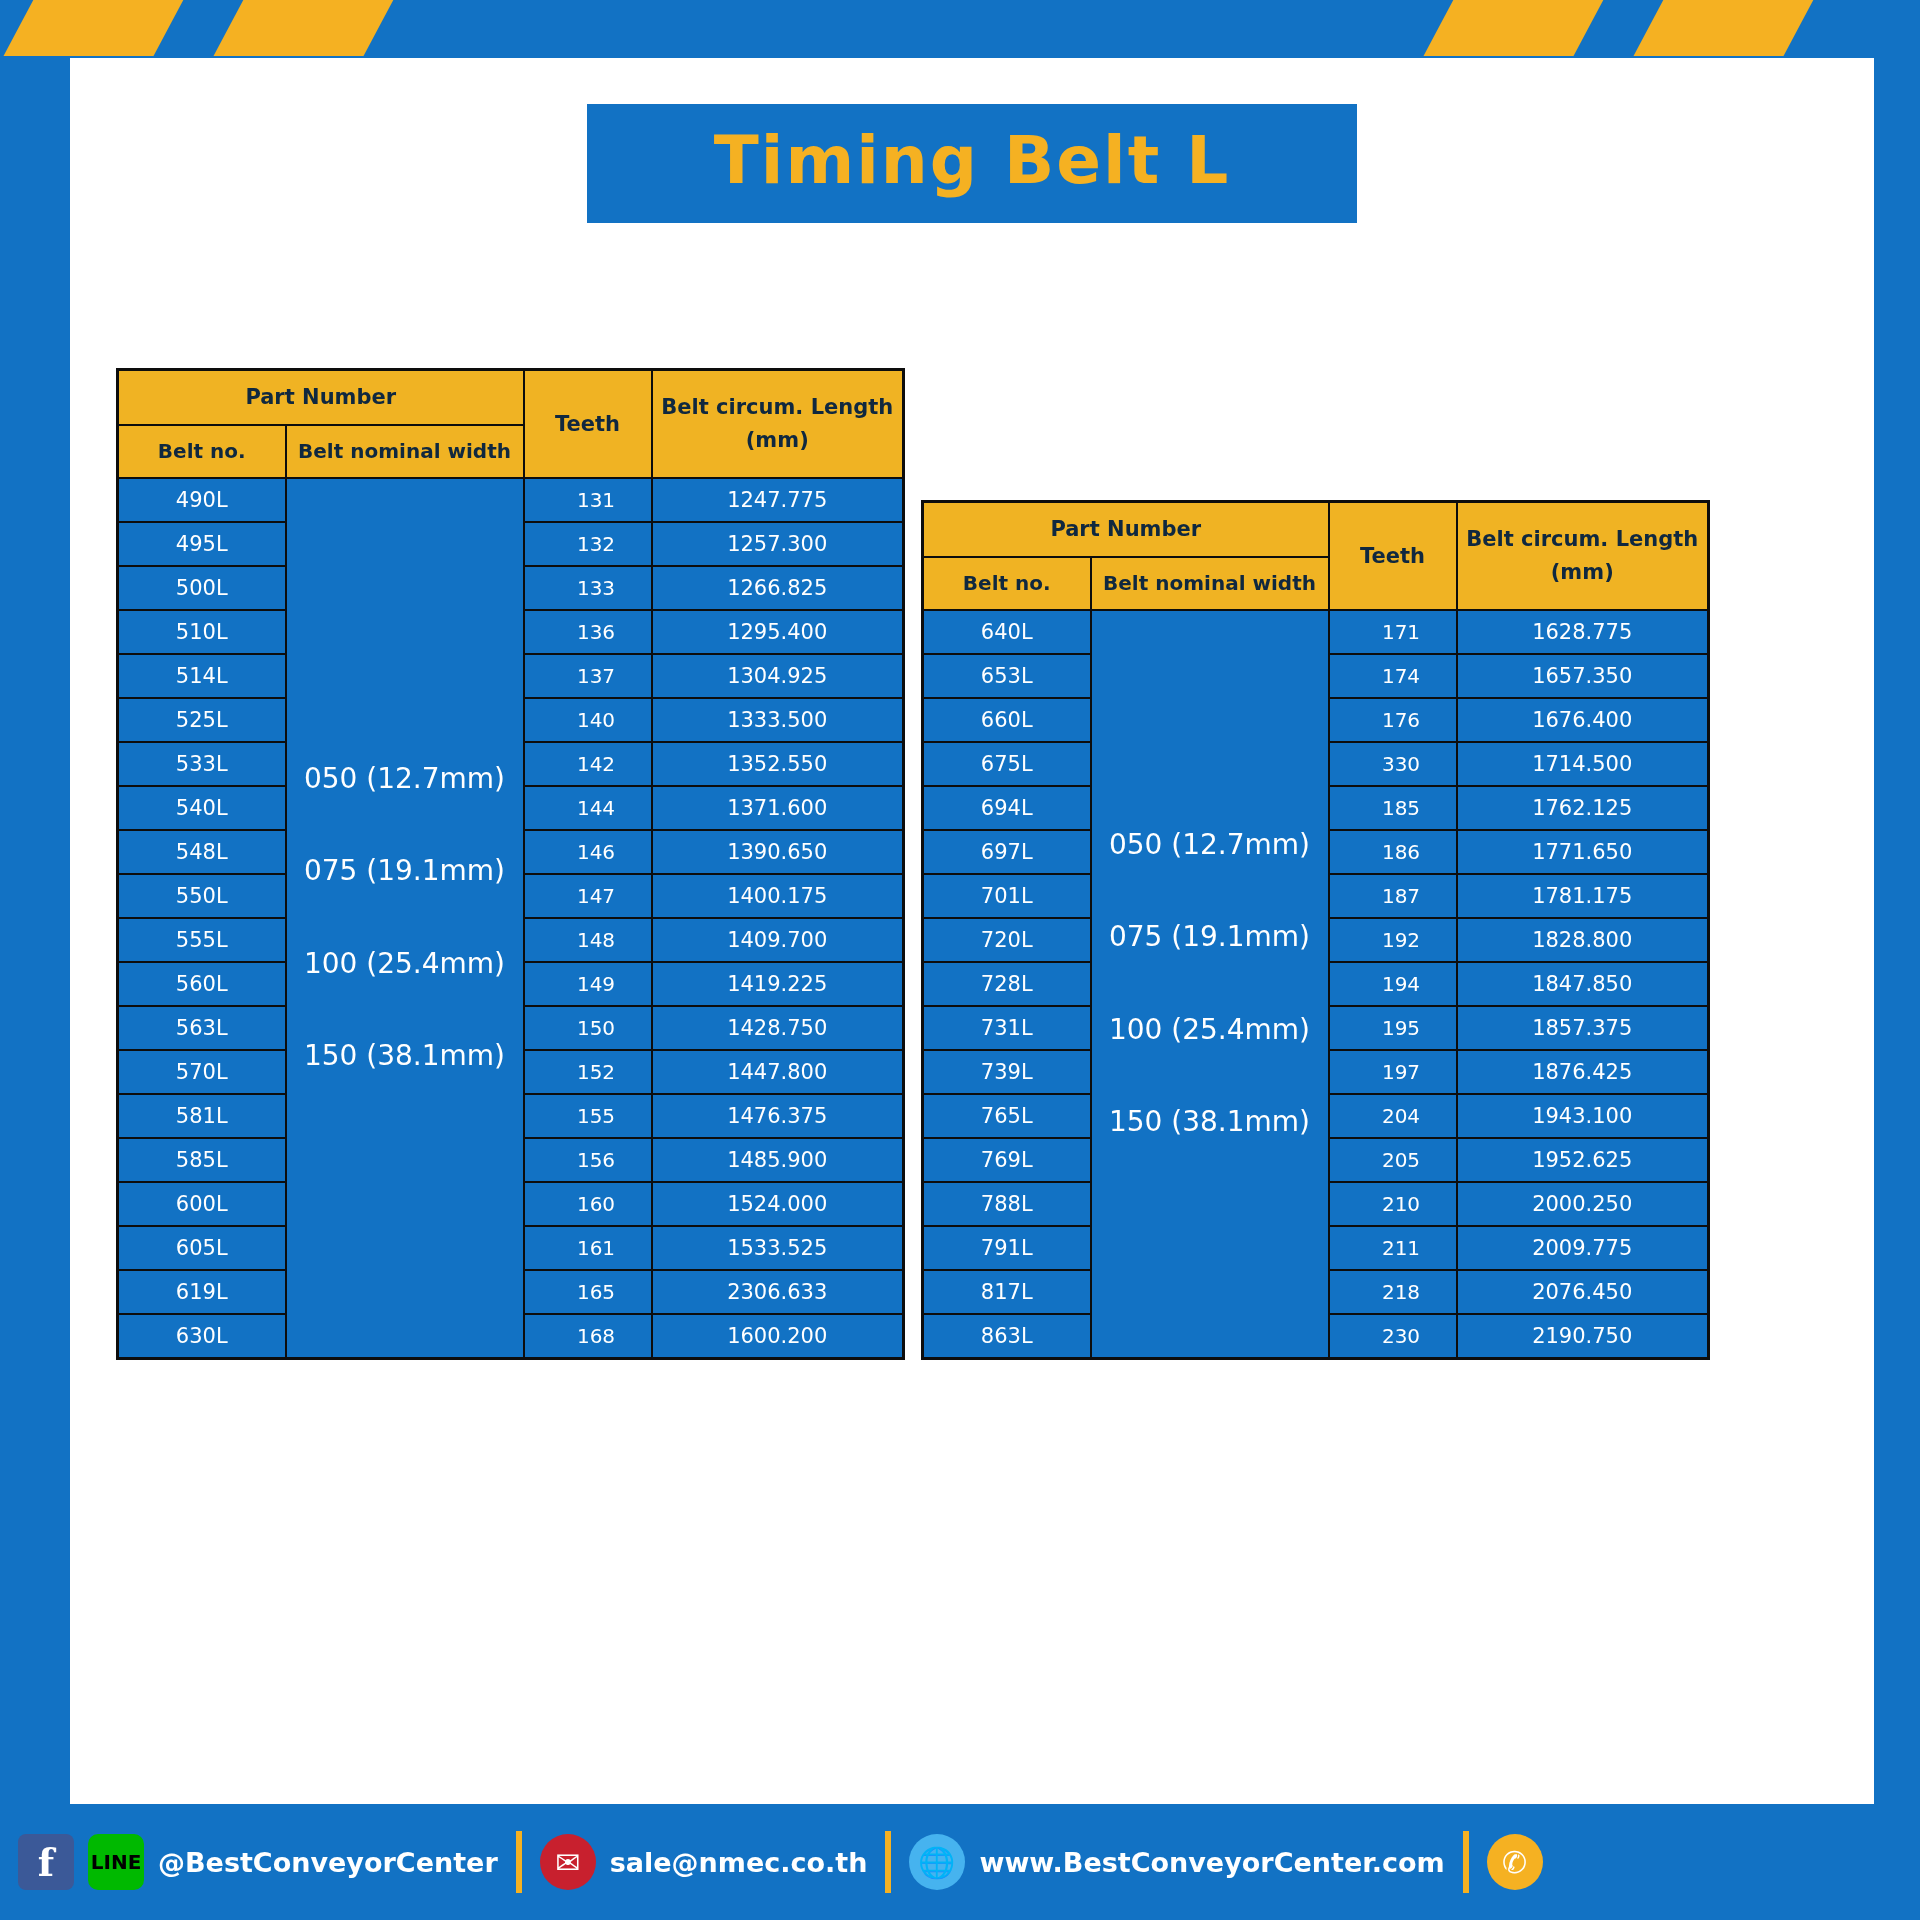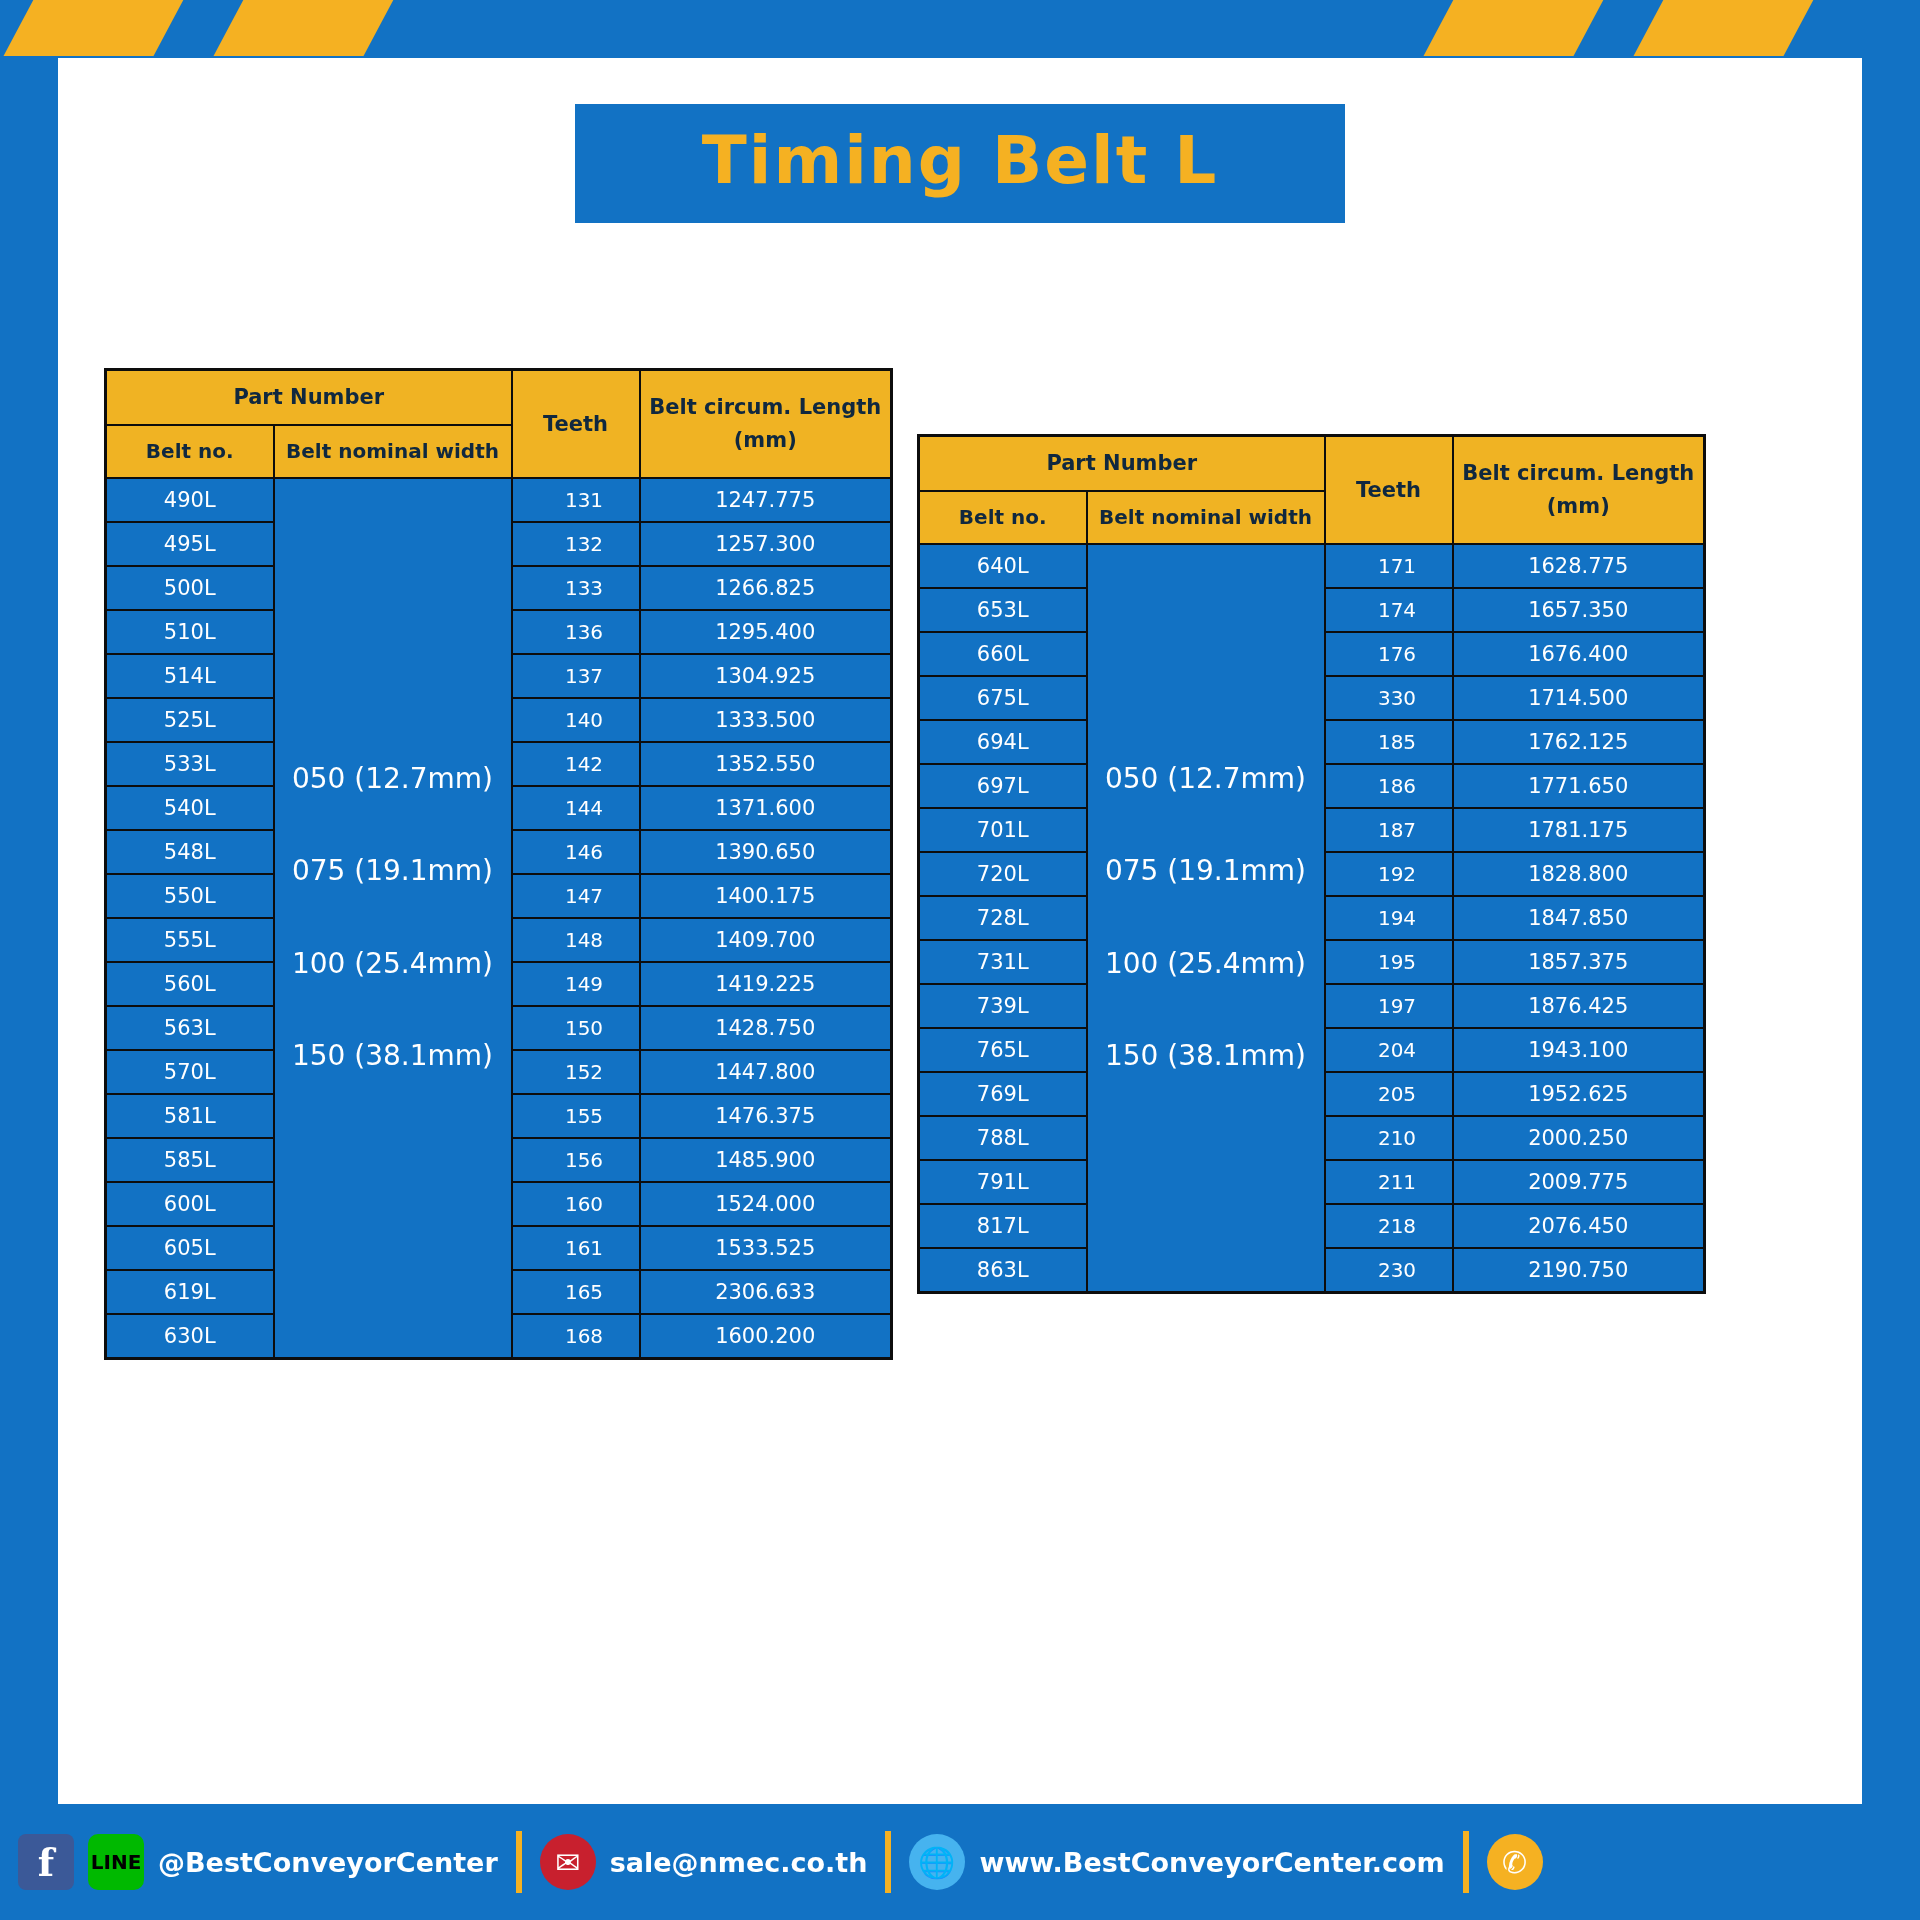--- a/index.html
+++ b/index.html
@@ -13,21 +13,21 @@
   }
   
   .chev-band { position:absolute; top:0; left:0; width:1920px; height:56px; overflow:hidden; }
   .chev {
     position:absolute; top:-6px; width:150px; height:62px;
     background:#f5b122;
     transform: skewX(-28deg);
   }
   .page {
     position:absolute;
-    top:58px; left:58px;
+    top:58px; left:70px;
     width:1804px; height:1746px;
     background:#ffffff;
   }
   .title-wrap { text-align:center; padding-top:46px; }
   .title-box {
     display:inline-block;
     background:#1272c4;
     padding:18px 60px 24px 60px;
     min-width:770px;
   }
@@ -36,22 +36,22 @@
     font-size:66px;
     font-weight:bold;
     letter-spacing:2px;
     font-family:"DejaVu Sans", sans-serif;
   }
   .tables {
     position:absolute;
     top:310px; left:46px;
     width:1712px;
     display:flex;
-    gap:24px;
-    align-items:center;
+    gap:16px;
+    align-items:flex-end;
   }
   table { border-collapse:collapse; }
   .tbl { border:3px solid #0d0d0d; }
   .tbl td, .tbl th {
     border:2px solid #0d0d0d;
     text-align:center;
     vertical-align:middle;
     font-family:"DejaVu Sans", sans-serif;
   }
   .hd {

